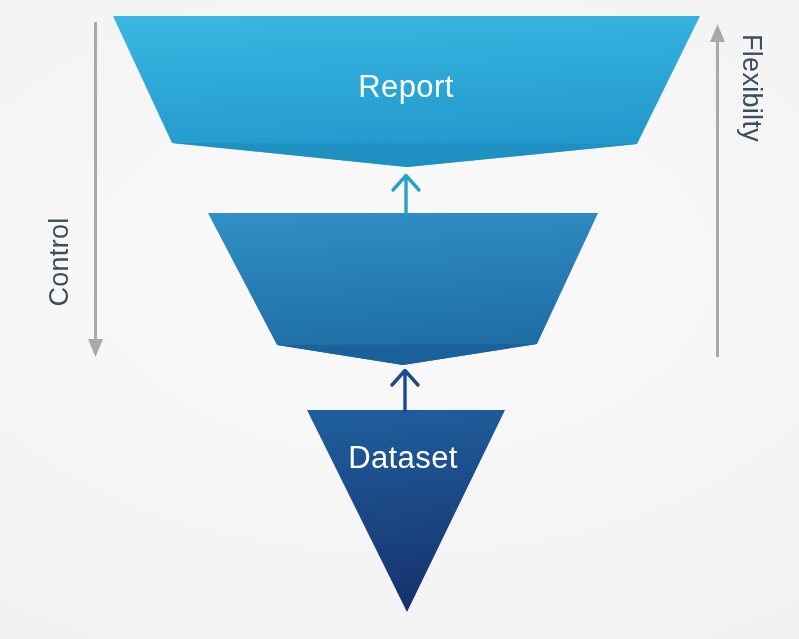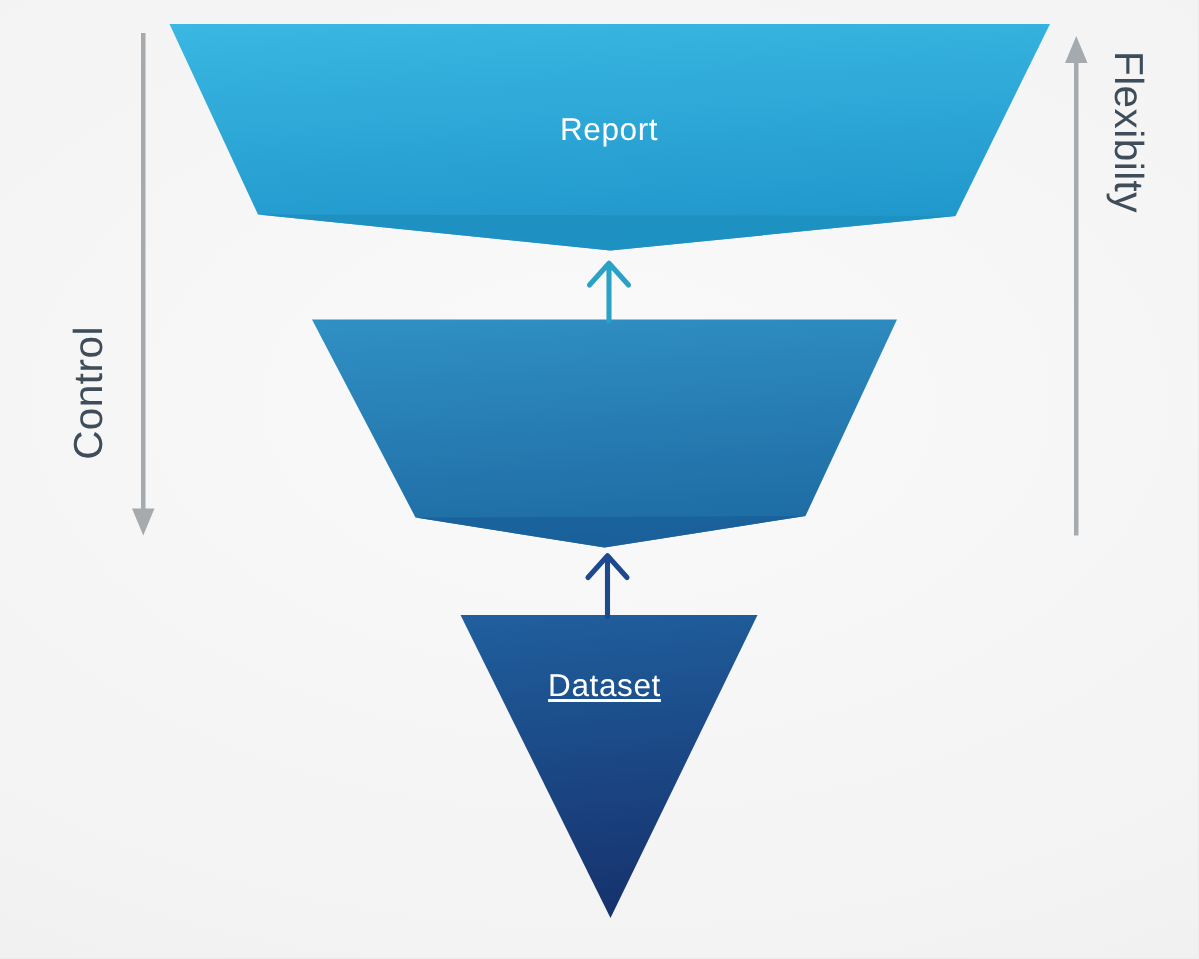--- a/index.html
+++ b/index.html
@@ -18,30 +18,30 @@
     inset: 0;
     width: 799px;
     height: 639px;
     display: block;
   }
 
   .layer-label {
     position: absolute;
     width: 320px;
     color: #ffffff;
-    font-size: 21px;
+    font-size: 31px;
     line-height: 36px;
     letter-spacing: 0.4px;
     text-align: center;
     white-space: nowrap;
     user-select: none;
   }
   .layer-label.report      { left: 246px; top: 69px;  }
   .layer-label.datasource  { left: 244px; top: 264px; }
-  .layer-label.dataset     { left: 243px; top: 440px; text-decoration: underline; }
+  .layer-label.dataset     { left: 243px; top: 440px; }
 
   .axis-label {
     position: absolute;
     width: 220px;
     height: 34px;
     line-height: 34px;
     color: #3e4d59;
     font-size: 27px;
     letter-spacing: 0.3px;
     text-align: center;

